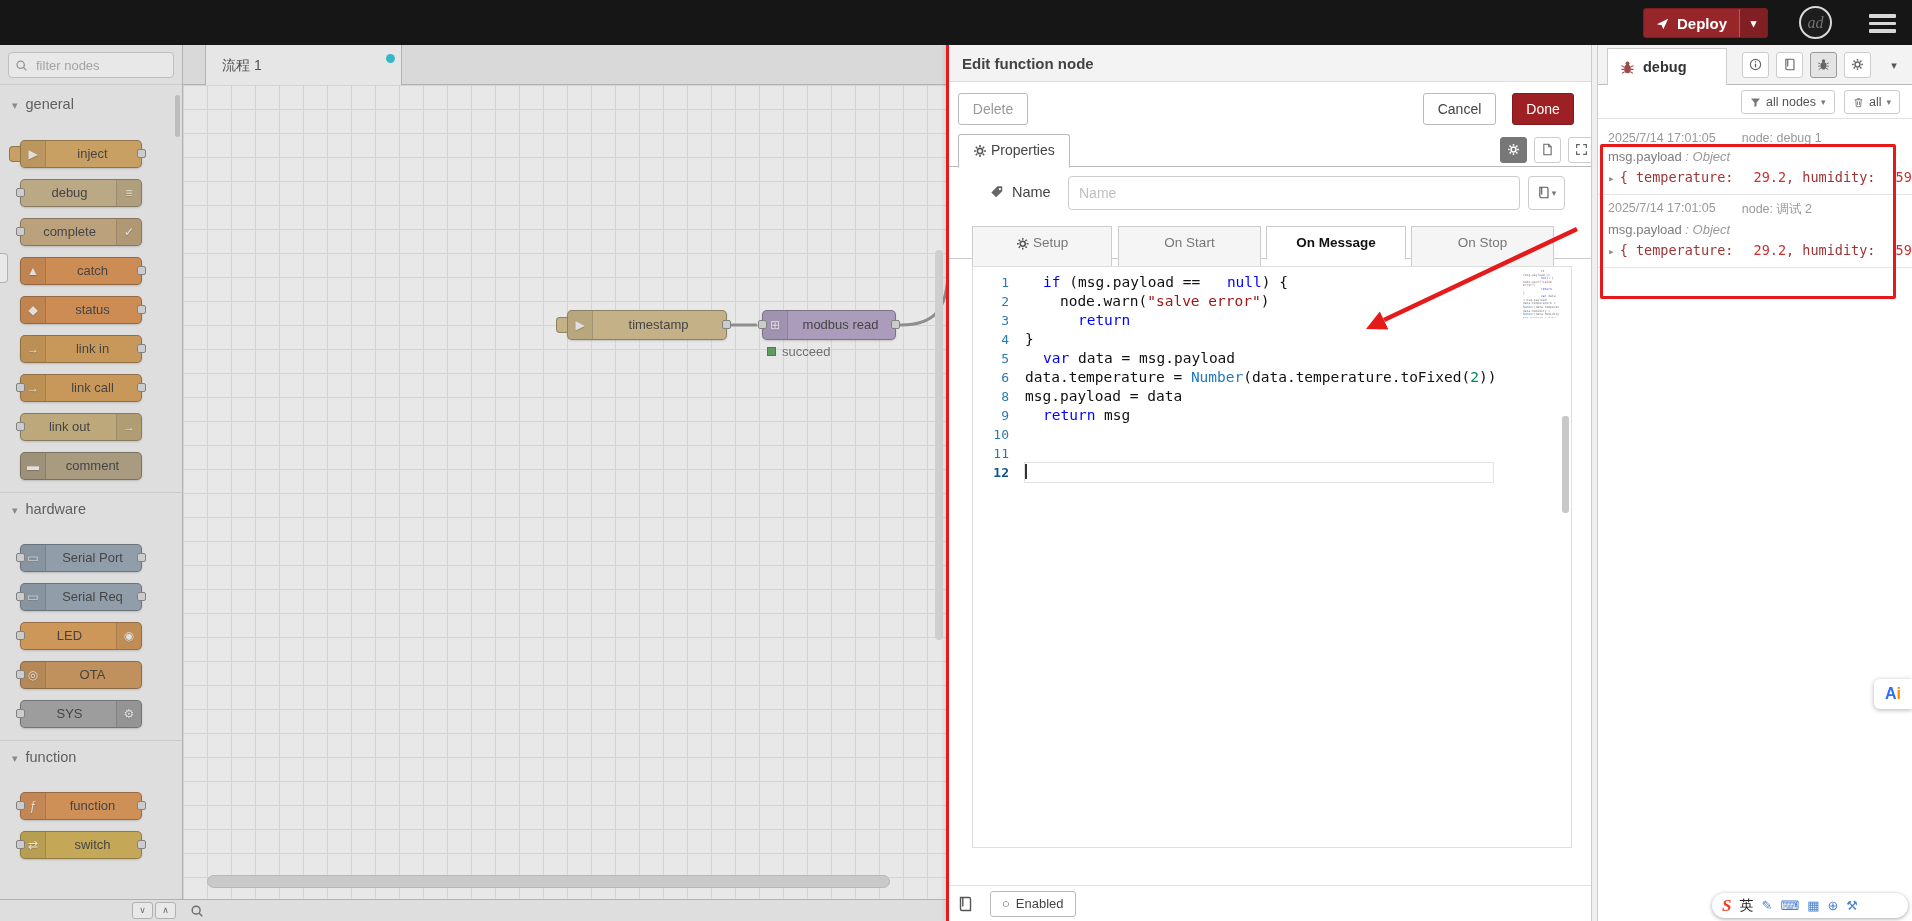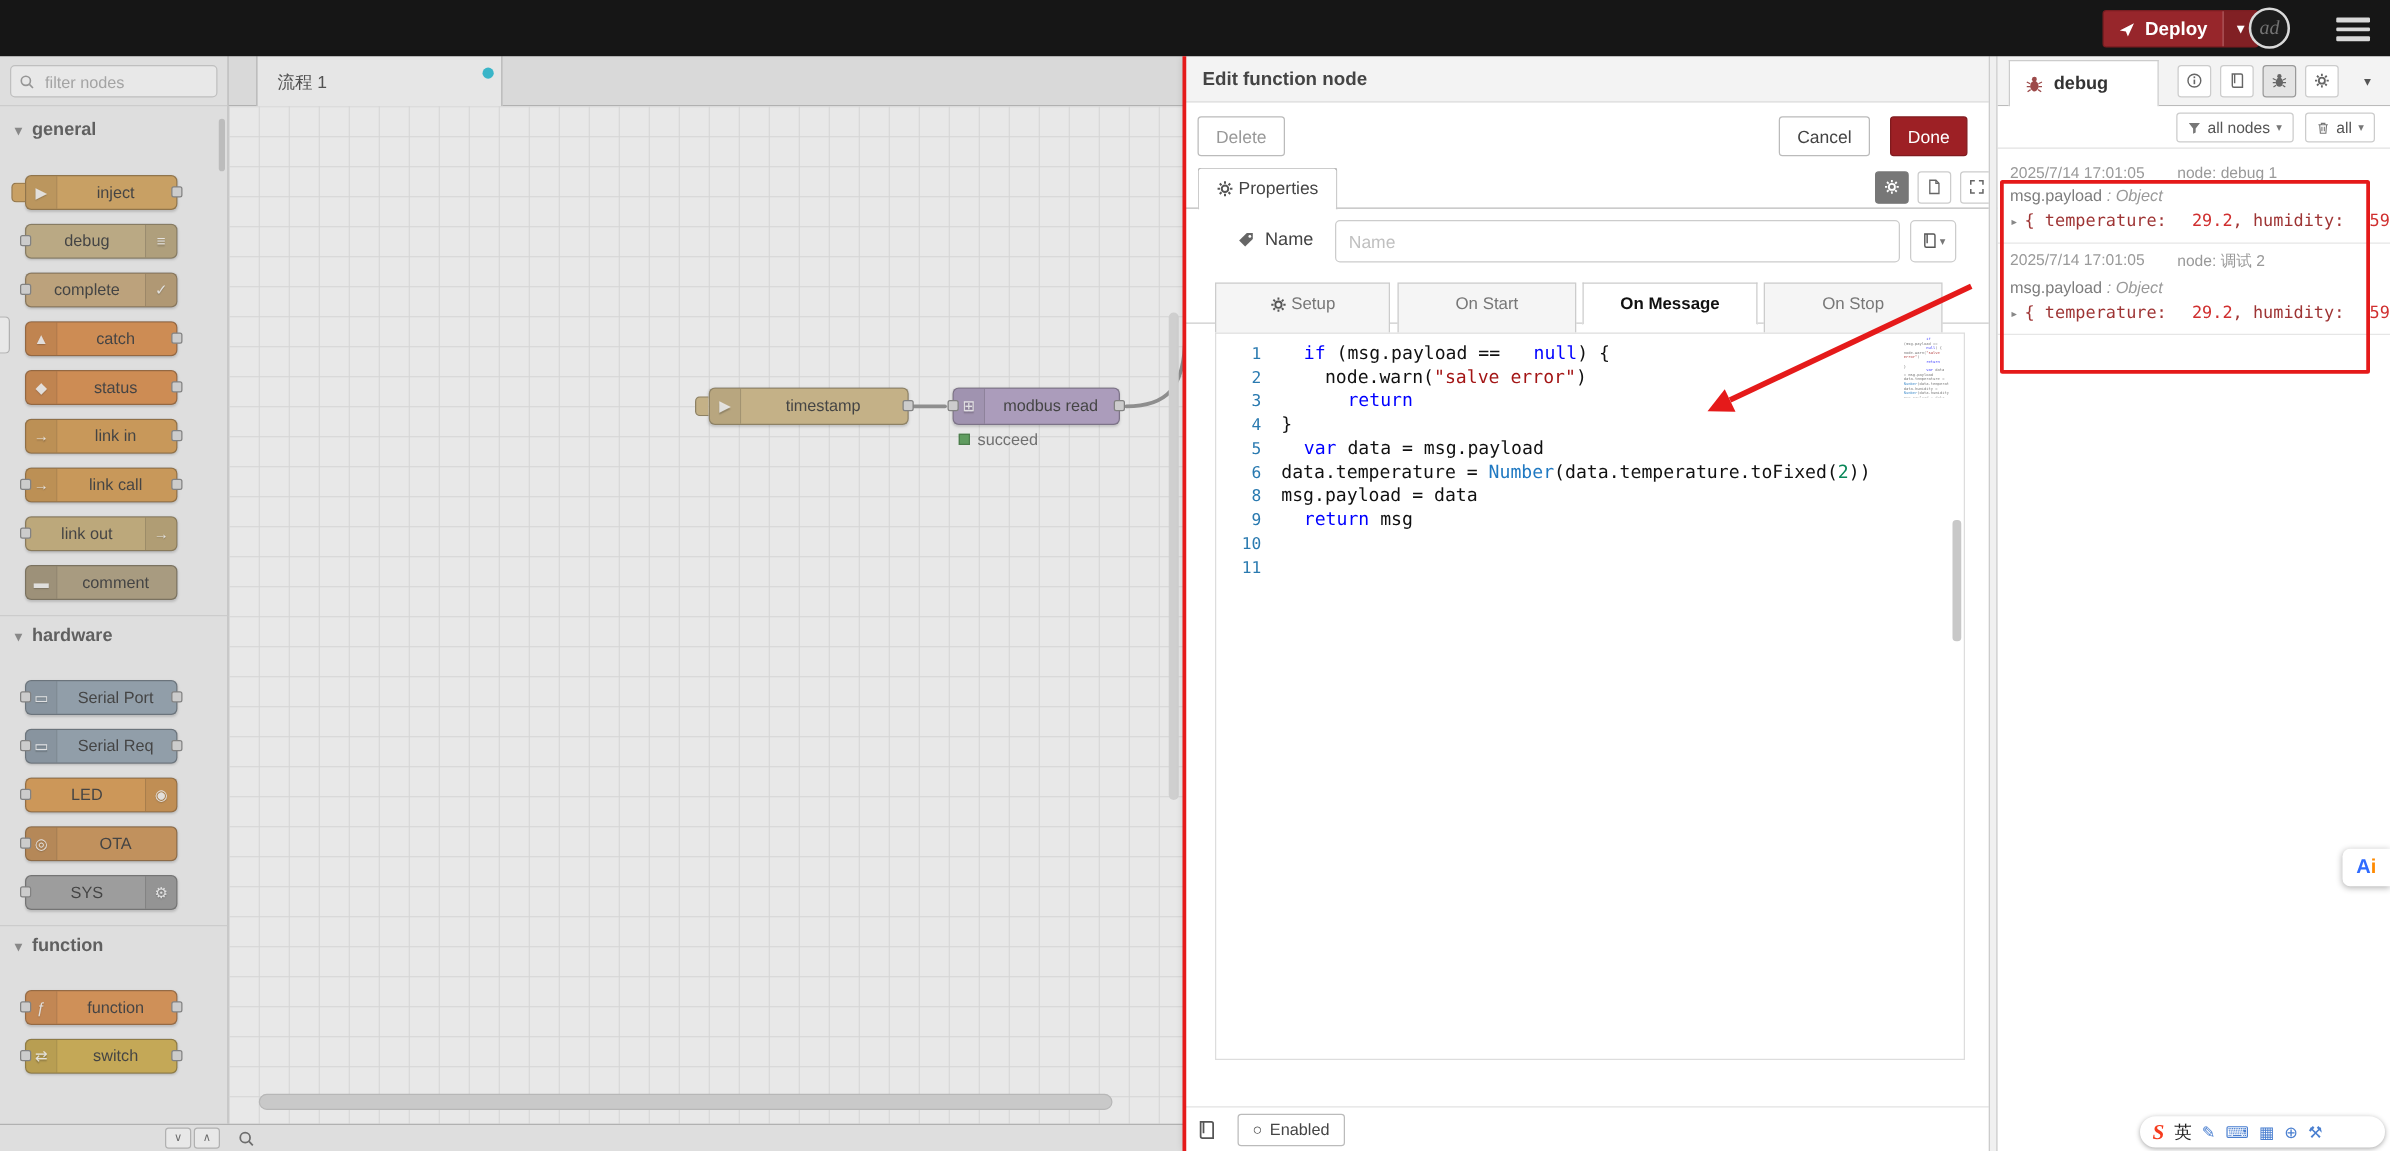--- a/index.html
+++ b/index.html
@@ -5,21 +5,21 @@
   html,body{margin:0;padding:0;background:#fff;}
   #app{position:relative;width:1912px;height:921px;overflow:hidden;
        font-family:"Liberation Sans",sans-serif;background:#fff;-webkit-font-smoothing:antialiased;}
   #app *{box-sizing:border-box;}
   .i{width:1em;height:1em;display:inline-block;vertical-align:-0.12em;}
 
   
   #hdr{position:absolute;left:0;top:0;width:1912px;height:45px;background:#161616;z-index:10;}
   #deploy{position:absolute;left:1643px;top:8px;height:30px;display:flex;align-items:center;
           background:#97262b;border:1px solid #7a1d21;border-radius:3px;color:#fff;
-          font-size:15px;font-weight:bold;padding-left:12px;cursor:pointer;margin-left:39px;}
+          font-size:15px;font-weight:bold;padding-left:12px;cursor:pointer;}
   #deploy .dep-icon{font-size:13px;margin-right:8px;display:inline-flex;}
   #deploy .dep-sep{width:1px;align-self:stretch;background:rgba(255,255,255,.25);margin-left:12px;}
   #deploy .dep-caret{width:27px;text-align:center;font-size:11px;align-self:stretch;line-height:28px;
           background:rgba(0,0,0,.14);border-radius:0 2px 2px 0;}
   #avatar{position:absolute;left:1799px;top:6px;width:33px;height:33px;border-radius:50%;
           border:2px solid #d9d9d9;color:#737373;display:flex;align-items:center;justify-content:center;
           font-family:"Liberation Serif",serif;font-style:italic;font-size:16px;background:#1d1d1d;}
   #menu-btn{position:absolute;left:1869px;top:14px;width:27px;height:18px;cursor:pointer;}
   #menu-btn .bar{display:block;height:3.5px;background:#d8d8d8;border-radius:1px;margin-bottom:4px;}
 
@@ -28,21 +28,21 @@
            border-right:1px solid #bbb;overflow:hidden;z-index:1;}
   #pal-search{position:relative;height:40px;border-bottom:1px solid #ddd;}
   #pal-search input{position:absolute;left:8px;top:7px;width:166px;height:26px;border:1px solid #ccc;
            border-radius:4px;background:#fff;padding:0 6px 0 27px;font-size:13px;color:#555;outline:none;}
   #pal-search input::placeholder{color:#aaa;}
   #pal-search .sico{position:absolute;left:15px;top:13px;font-size:13px;color:#999;z-index:2;}
   #pal-scrollbar{position:absolute;right:2px;top:50px;width:5px;height:42px;background:#c9c9c9;border-radius:3px;}
   .pal-cat{margin-top:3px;}
   .pal-cat + .pal-cat{margin-top:12px;}
   .pal-cat + .pal-cat .pal-cat-header{border-top:1px solid #ddd;}
-  .pal-cat-header{height:32px;line-height:32px;padding-left:12px;font-size:14.5px;font-weight:bold;color:#555;cursor:pointer;}
+  .pal-cat-header{height:32px;line-height:32px;padding-left:12px;font-size:14.5px;font-weight:normal;color:#555;cursor:pointer;}
   .pal-caret{color:#888;font-size:11px;margin-right:8px;}
   .pal-list{padding-top:20px;}
   .nr-node{position:relative;border:1px solid rgba(0,0,0,.32);border-radius:5px;
            box-shadow:0 1px 2px rgba(0,0,0,.18);font-size:13px;color:#333;}
   .pal-node{width:122px;height:28px;margin:0 0 11px 20px;cursor:grab;}
   .strip{position:absolute;top:0;bottom:0;width:25px;left:0;background:rgba(0,0,0,.07);
          border-right:1px solid rgba(0,0,0,.14);border-radius:4px 0 0 4px;
          display:flex;align-items:center;justify-content:center;}
   .side-right .strip{left:auto;right:0;border-right:none;border-left:1px solid rgba(0,0,0,.14);
          border-radius:0 4px 4px 0;}
@@ -480,20 +480,21 @@
           <div class="code-row"><span class="ln">1</span><span class="code-text"><span class="tok-kw">if</span> (msg.payload == <span class="tok-kw">null</span>) {</span></div>
           <div class="code-row"><span class="ln">2</span><span class="code-text">    node.warn(<span class="tok-str">"salve error"</span>)</span></div>
           <div class="code-row"><span class="ln">3</span><span class="code-text">    <span class="tok-kw">return</span></span></div>
           <div class="code-row"><span class="ln">4</span><span class="code-text">}</span></div>
           <div class="code-row"><span class="ln">5</span><span class="code-text"><span class="tok-kw">var</span> data = msg.payload</span></div>
           <div class="code-row"><span class="ln">6</span><span class="code-text">data.temperature = <span class="tok-fn">Number</span>(data.temperature.toFixed(<span class="tok-num">2</span>))</span></div>
           <div class="code-row"><span class="ln">8</span><span class="code-text">msg.payload = data</span></div>
           <div class="code-row"><span class="ln">9</span><span class="code-text"><span class="tok-kw">return</span> msg</span></div>
           <div class="code-row"><span class="ln">10</span><span class="code-text"></span></div>
           <div class="code-row"><span class="ln">11</span><span class="code-text"></span></div>
+          <div class="code-row current"><span class="ln">12</span><span class="code-text"><span class="cursor"></span></span></div>
         </div>
       <div id="mini">
           <div><span class="tok-kw">if</span> (msg.payload == <span class="tok-kw">null</span>) {&nbsp;</div>
           <div>    node.warn(<span class="tok-str">"salve error"</span>)&nbsp;</div>
           <div>    <span class="tok-kw">return</span>&nbsp;</div>
           <div>}&nbsp;</div>
           <div><span class="tok-kw">var</span> data = msg.payload&nbsp;</div>
           <div>data.temperature = <span class="tok-fn">Number</span>(data.temperature.toFixed())&nbsp;</div>
           <div>data.humidity = <span class="tok-fn">Number</span>(data.humidity.toFixed())&nbsp;</div>
           <div>msg.payload = data&nbsp;</div>

